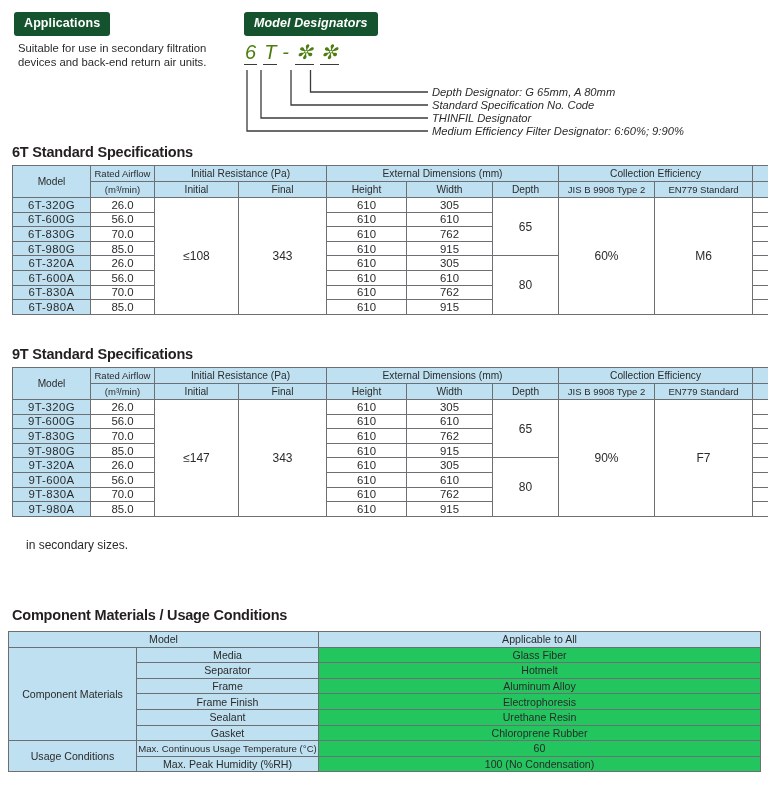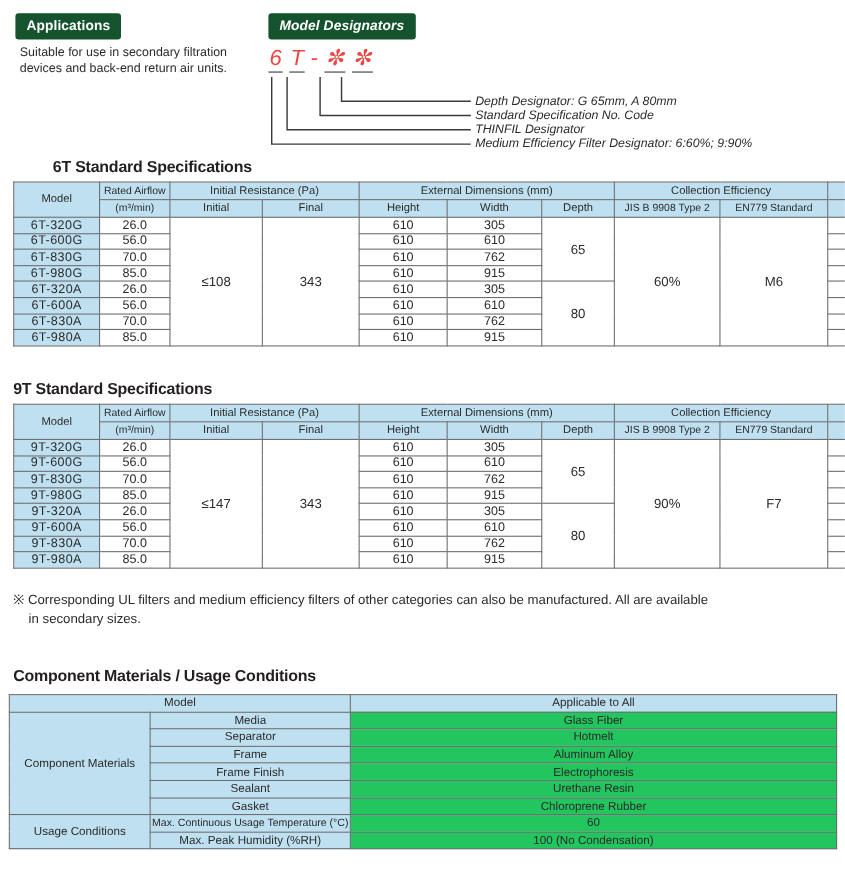--- a/index.html
+++ b/index.html
@@ -34,21 +34,21 @@
 
   #applications-block { position: absolute; left: 14px; top: 12px; width: 215px; }
   #features-block     { position: absolute; left: 14px; top: 68px; width: 215px; }
 
   
   #designator-block { position: absolute; left: 240px; top: 12px; width: 520px; height: 130px; font-style: italic; }
   #designator-badge { position: absolute; left: 4px; top: 0; }
   .code-row {
     position: absolute; left: 4px; top: 28px;
     font-size: 20px; font-weight: 500; letter-spacing: 0;
-    color: #ef4444; white-space: nowrap;
+    color: #4d7c0f; white-space: nowrap;
   }
   .code-row span { display: inline-block; }
   .code-char { border-bottom: 1.6px solid #3b3b3b; padding: 0 1px; }
   .code-dash { padding: 0 6px 0 5px; }
   .code-gap  { padding: 0 3px; }
 
   #leader-svg { position: absolute; left: 0; top: 0; width: 520px; height: 130px; }
 
   .legend {
     position: absolute;
@@ -150,21 +150,21 @@
         <path d="M 7 58 L 7 119 L 188 119"></path>
       </g>
     </svg>
 
     <div class="legend" style="left:192px; top:75px;">Depth Designator: G 65mm, A 80mm</div>
     <div class="legend" style="left:192px; top:88px;">Standard Specification No. Code</div>
     <div class="legend" style="left:192px; top:101px;">THINFIL Designator</div>
     <div class="legend" style="left:192px; top:114px;">Medium Efficiency Filter Designator: 6:60%; 9:90%</div>
   </div>
 
-  <div class="section-title" style="left:12px; top:144px;margin-left:36px;">6T Standard Specifications</div>
+  <div class="section-title" style="left:12px; top:144px;">6T Standard Specifications</div>
 
   <table class="spec" style="left:12px; top:165px; width:744px;">
     <colgroup>
       <col style="width:78px">
         <col style="width:64px">
         <col style="width:84px">
         <col style="width:88px">
       <col style="width:80px">
         <col style="width:86px">
         <col style="width:66px">
@@ -355,21 +355,20 @@
         <td class="model">9T-980A</td>
         <td class="num">85.0</td>
         <td class="num">610</td>
         <td class="num">915</td>
         <td class="num">5.5</td>
       </tr>
     </tbody>
   </table>
 
   <div id="note">
-    <span>※ Corresponding UL filters and medium efficiency filters of other categories can also be manufactured. All are available</span>
     <span class="note-ind">in secondary sizes.</span>
   </div>
 
   <div class="section-title" style="left:12px; top:607px;">Component Materials / Usage Conditions</div>
 
   <table class="comp" style="left:8px; top:631px; width:752px;">
     <colgroup>
       <col style="width:128px">
         <col style="width:182px">
         <col style="width:442px">

